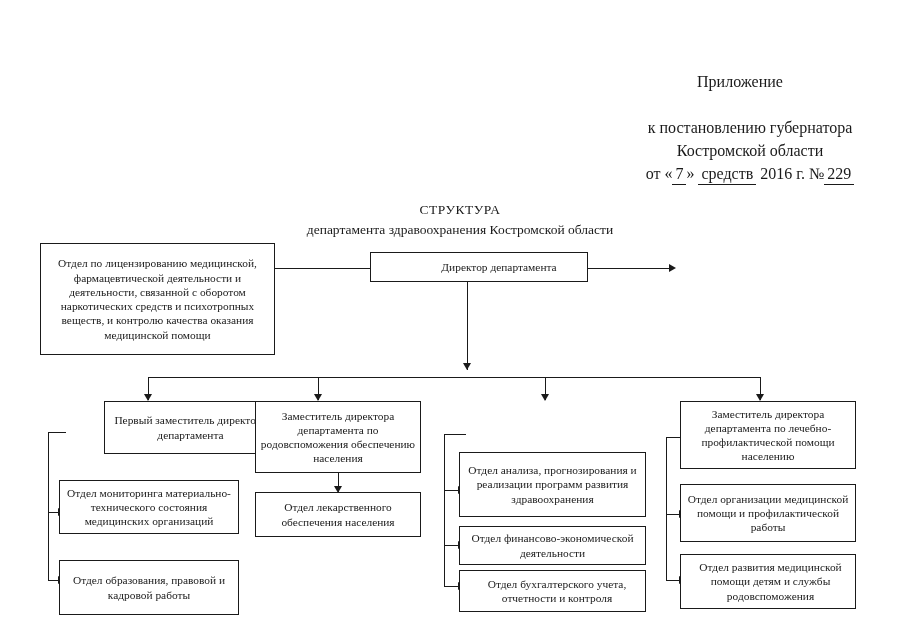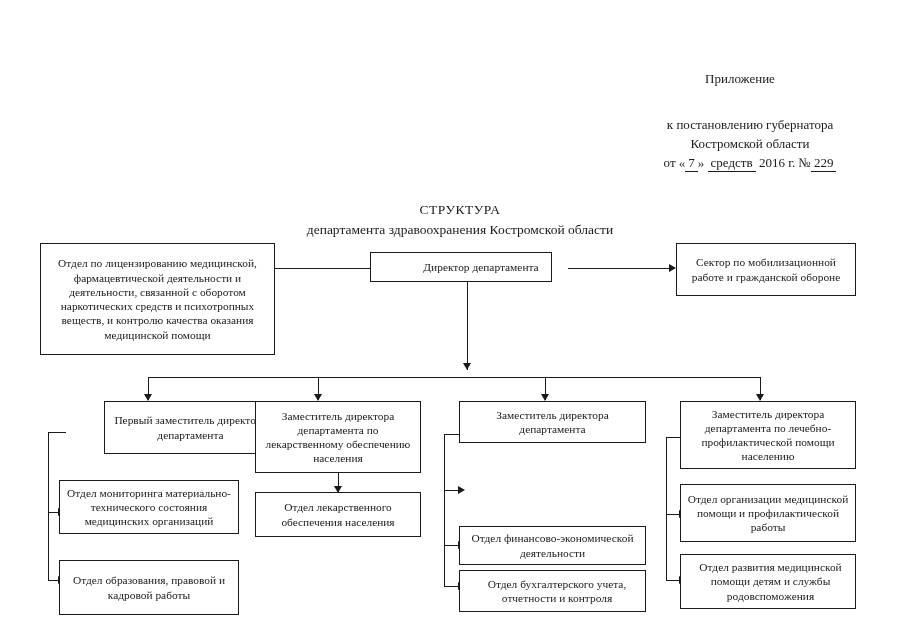--- a/index.html
+++ b/index.html
@@ -8,21 +8,21 @@
     width:905px;height:640px;
     background:#ffffff;
     font-family:"Liberation Serif","DejaVu Serif",serif;
     color:#1a1a1a;
     position:relative;
     overflow:hidden;
   }
   #canvas{position:absolute;left:0;top:0;width:905px;height:640px;}
 
   
-  .hdr{position:absolute;text-align:center;font-size:13px;line-height:1.45;white-space:nowrap;}
+  .hdr{position:absolute;text-align:center;font-size:16px;line-height:1.45;white-space:nowrap;}
   #hdr-prilozhenie{left:640px;top:70px;width:200px;}
   #hdr-lines{left:620px;top:116px;width:260px;}
   #hdr-lines div{white-space:nowrap;}
   .u{border-bottom:1px solid #1a1a1a;padding:0 3px;display:inline-block;line-height:1.15;}
 
   
   #title{position:absolute;left:150px;top:200px;width:620px;text-align:center;font-size:13.5px;line-height:1.5;}
   #title .t1{letter-spacing:.5px;}
 
   
@@ -117,47 +117,44 @@
   <div class="ln v" style="left:666px;top:437px;height:143px;"></div>
   <div class="ln h" style="left:666px;top:514px;width:14px;"></div>
   <div class="arrow arr-right" style="left:679px;top:510px;"></div>
   <div class="ln h" style="left:666px;top:580px;width:14px;"></div>
   <div class="arrow arr-right" style="left:679px;top:576px;"></div>
 
   <div class="box" style="left:40px;top:243px;width:235px;height:112px;">
     <span>Отдел по лицензированию медицинской, фармацевтической деятельности и деятельности, связанной с оборотом наркотических средств и психотропных веществ, и контролю качества оказания медицинской помощи</span>
   </div>
 
-  <div class="box" style="left:370px;top:252px;width:182px;height:30px;padding-left:44px;">
+  <div class="box" style="left:370px;top:252px;width:218px;height:30px;padding-left:44px;">
     <span>Директор департамента</span>
   </div>
 
-  <div class="box" style="left:676px;top:243px;width:180px;height:53px;">
-    <span>Сектор  по мобилизационной работе и гражданской обороне</span>
-  </div>
 
   <div class="box" style="left:66px;top:401px;width:173px;height:53px;margin-left:38px;">
     <span>Первый заместитель директора департамента</span>
   </div>
   <div class="box" style="left:59px;top:480px;width:180px;height:54px;">
     <span>Отдел мониторинга материально-технического состояния медицинских организаций</span>
   </div>
   <div class="box" style="left:59px;top:560px;width:180px;height:55px;">
     <span>Отдел образования, правовой и кадровой работы</span>
   </div>
 
   <div class="box" style="left:255px;top:401px;width:166px;height:72px;">
-    <span>Заместитель директора департамента по лекарственному обеспечению населения</span>
+    <span>Заместитель директора департамента по родовспоможения обеспечению населения</span>
   </div>
   <div class="box" style="left:255px;top:492px;width:166px;height:45px;">
     <span>Отдел лекарственного обеспечения населения</span>
   </div>
 
-  <div class="box" style="left:459px;top:401px;width:187px;height:42px;">
-    <span>Заместитель директора департамента</span>
+  <div class="box" style="left:459px;top:452px;width:187px;height:65px;">
+    <span>Отдел анализа, прогнозирования и реализации программ развития здравоохранения</span>
   </div>
   <div class="box" style="left:459px;top:526px;width:187px;height:39px;">
     <span>Отдел финансово-экономической деятельности</span>
   </div>
   <div class="box" style="left:459px;top:570px;width:187px;height:42px;padding-left:13px;">
     <span>Отдел бухгалтерского учета, отчетности и контроля</span>
   </div>
 
   <div class="box" style="left:680px;top:401px;width:176px;height:68px;">
     <span>Заместитель директора департамента по лечебно-профилактической помощи населению</span>

